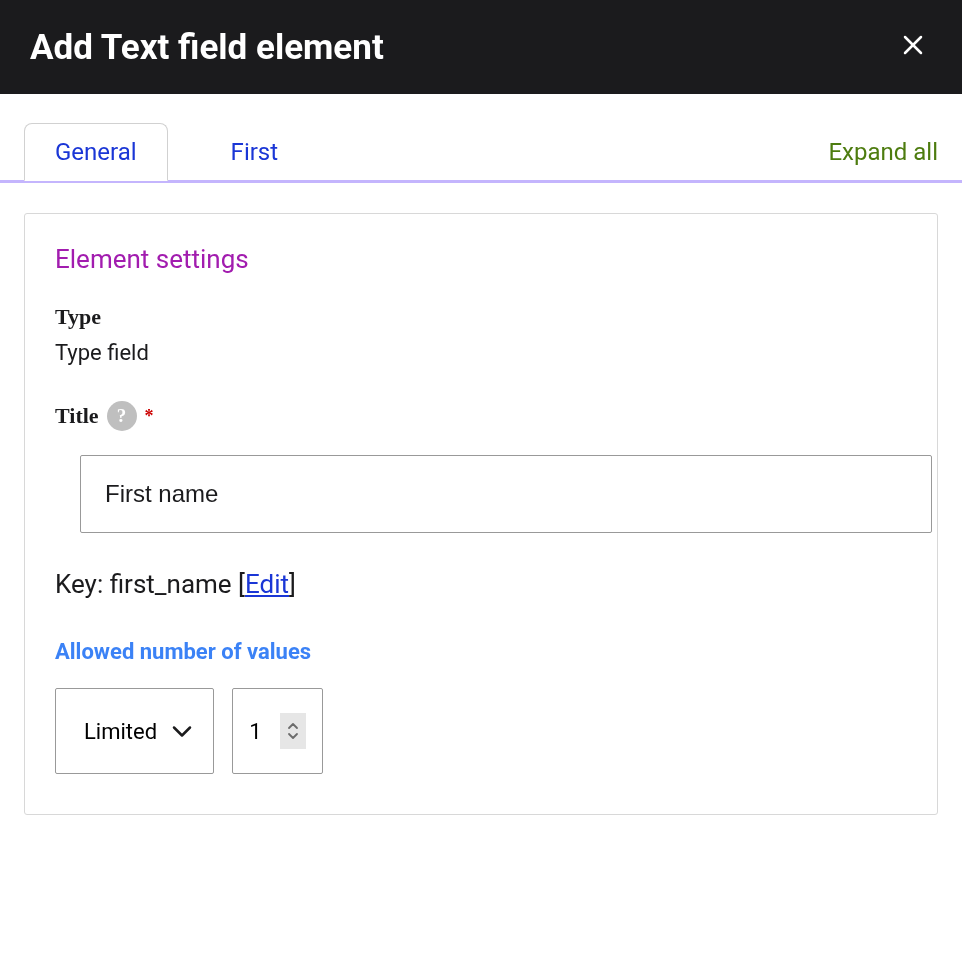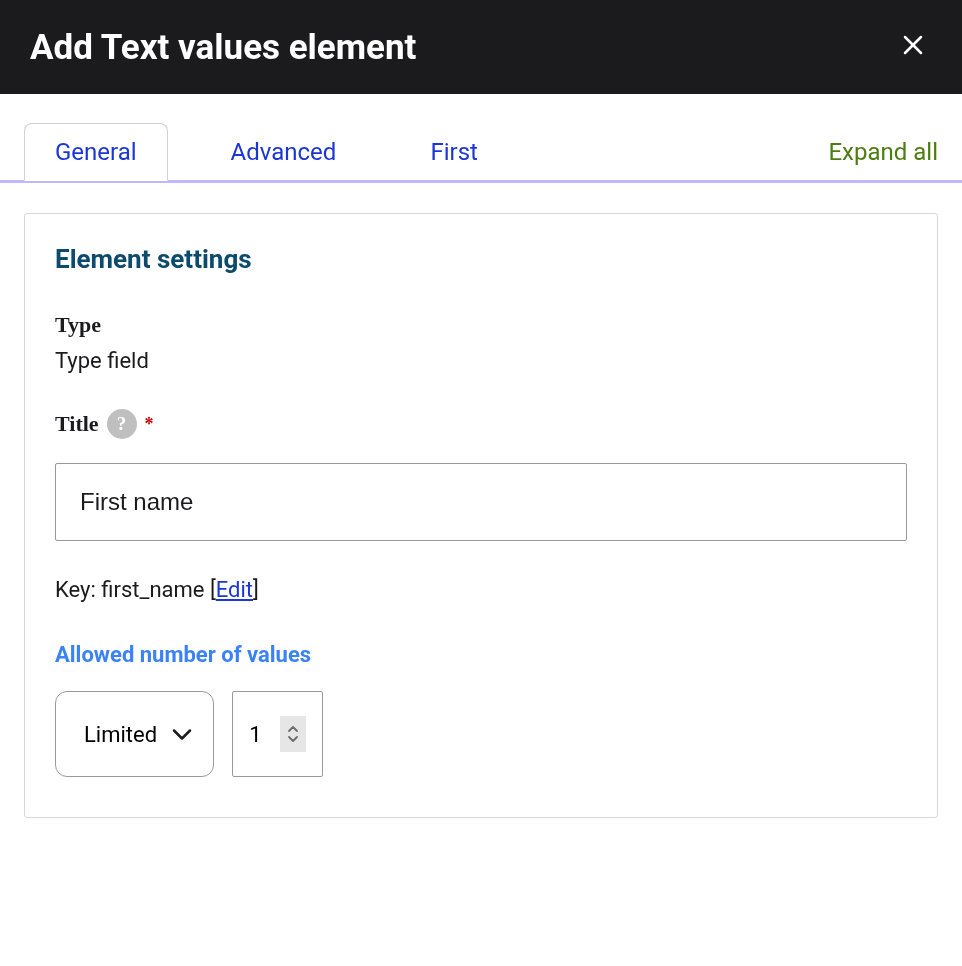--- a/index.html
+++ b/index.html
@@ -65,23 +65,23 @@
       padding: 14px 0 14px 0;
     }
     .panel {
       border: 1px solid #d8d8d8;
       border-radius: 3px;
       margin: 30px 24px 24px 24px;
       padding: 30px 30px 40px 30px;
     }
     .panel-title {
       font-size: 26px;
-      font-weight: 700;
-      color: #0c4a6e;
-      margin-bottom: 38px;
+      font-weight: 400;
+      color: #a21caf;
+      margin-bottom: 30px;
     }
     .field-label {
       font-size: 22px;
       font-weight: 700;
       color: #1b1b1d;
       margin-bottom: 10px;
       display: flex;
       align-items: center;
       gap: 8px;
       font-family: Liberation Serif, serif;
@@ -111,23 +111,24 @@
     }
     .text-input {
       width: 100%;
       padding: 24px 24px;
       font-size: 24px;
       border: 1px solid #999;
       border-radius: 2px;
       color: #1b1b1d;
       margin-top: 14px;
       margin-bottom: 36px;
+      margin-left: 25px;
     }
     .key-row {
-      font-size: 22px;
+      font-size: 26px;
       color: #1b1b1d;
       margin-bottom: 40px;
     }
     .key-row a {
       color: #1a36d6;
       text-decoration: underline;
       cursor: pointer;
     }
     .allowed-label {
       font-size: 22px;
@@ -136,21 +137,21 @@
       margin-bottom: 24px;
     }
     .allowed-row {
       display: flex;
       gap: 18px;
       align-items: stretch;
     }
     .select-wrap {
       position: relative;
       border: 1px solid #999;
-      border-radius: 12px;
+      border-radius: 2px;
       padding: 24px 56px 24px 28px;
       font-size: 22px;
       cursor: pointer;
       display: flex;
       align-items: center;
     }
     .select-chevron {
       position: absolute;
       right: 20px;
       top: 50%;
@@ -178,32 +179,31 @@
       gap: 2px;
     }
     .stepper svg {
       display: block;
     }
   </style>
 </head>
 <body>
 
 <div class="header">
-  <div class="header-title">Add Text values element</div>
+  <div class="header-title">Add Text field element</div>
   <button class="close-btn">
     <svg width="22" height="22" viewBox="0 0 22 22" fill="none" stroke="#fff" stroke-width="2.5" stroke-linecap="round">
       <line x1="3" y1="3" x2="19" y2="19"></line>
       <line x1="19" y1="3" x2="3" y2="19"></line>
     </svg>
   </button>
 </div>
 
 <div class="tabs-row">
   <div class="tab active">General</div>
-  <div class="tab">Advanced</div>
   <div class="tab">First</div>
   <div class="expand-all">Expand all</div>
 </div>
 
 <div class="panel">
   <div class="panel-title">Element settings</div>
 
   <div class="field-label">Type</div>
   <div class="field-value">Type field</div>
 

